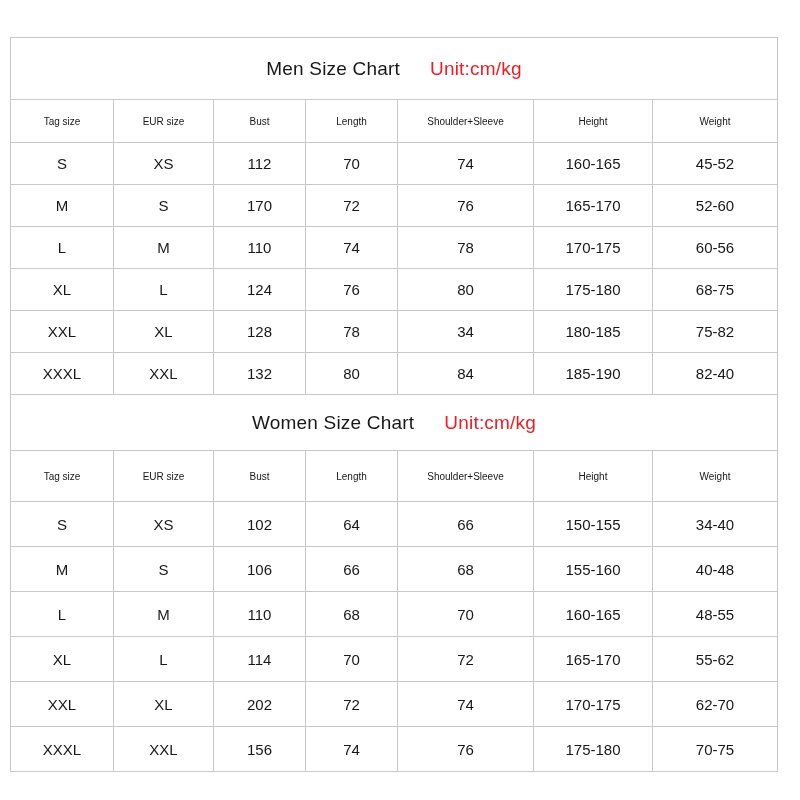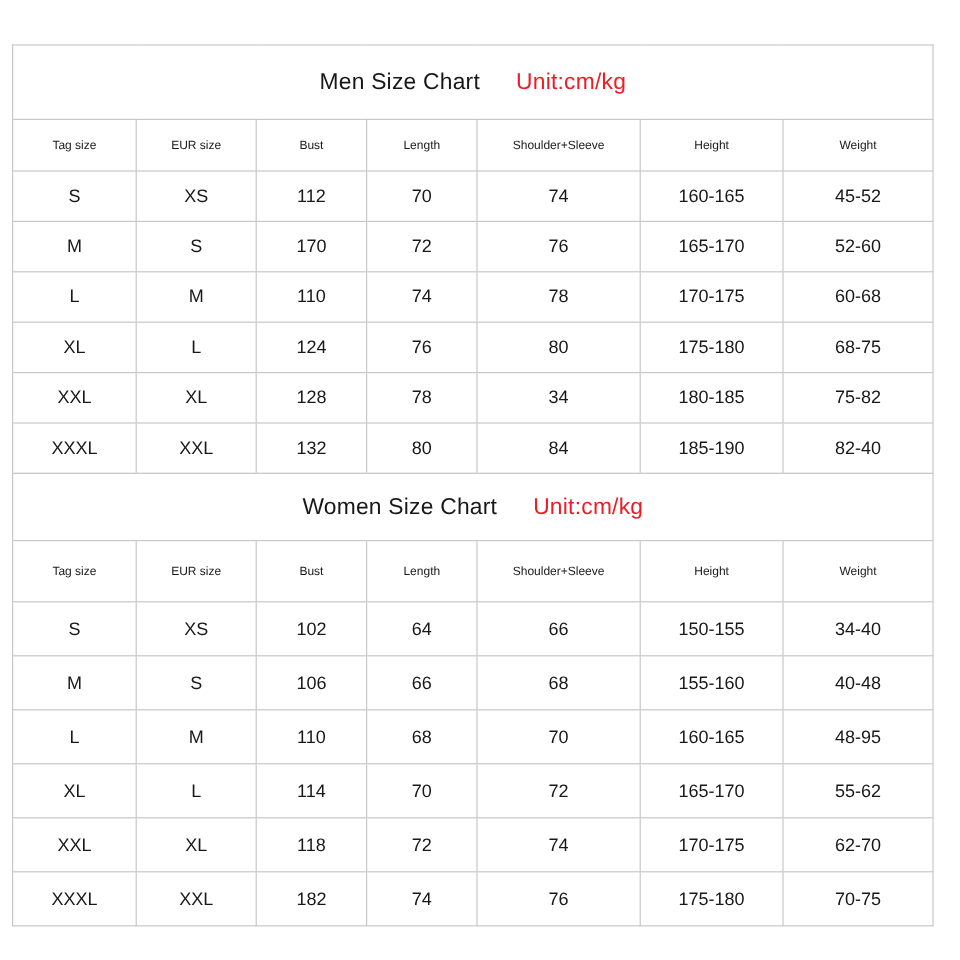--- a/index.html
+++ b/index.html
@@ -86,21 +86,21 @@
           <td>165-170</td>
           <td>52-60</td>
         </tr>
         <tr>
           <td>L</td>
           <td>M</td>
           <td>110</td>
           <td>74</td>
           <td>78</td>
           <td>170-175</td>
-          <td>60-68</td>
+          <td>60-56</td>
         </tr>
         <tr>
           <td>XL</td>
           <td>L</td>
           <td>124</td>
           <td>76</td>
           <td>80</td>
           <td>175-180</td>
           <td>68-75</td>
         </tr>
@@ -170,44 +170,44 @@
           <td>155-160</td>
           <td>40-48</td>
         </tr>
         <tr>
           <td>L</td>
           <td>M</td>
           <td>110</td>
           <td>68</td>
           <td>70</td>
           <td>160-165</td>
-          <td>48-95</td>
+          <td>48-55</td>
         </tr>
         <tr>
           <td>XL</td>
           <td>L</td>
           <td>114</td>
           <td>70</td>
           <td>72</td>
           <td>165-170</td>
           <td>55-62</td>
         </tr>
         <tr>
           <td>XXL</td>
           <td>XL</td>
-          <td>118</td>
+          <td>202</td>
           <td>72</td>
           <td>74</td>
           <td>170-175</td>
           <td>62-70</td>
         </tr>
         <tr>
           <td>XXXL</td>
           <td>XXL</td>
-          <td>182</td>
+          <td>156</td>
           <td>74</td>
           <td>76</td>
           <td>175-180</td>
           <td>70-75</td>
         </tr>
       </tbody>
   </table>
 
 </div>
 

